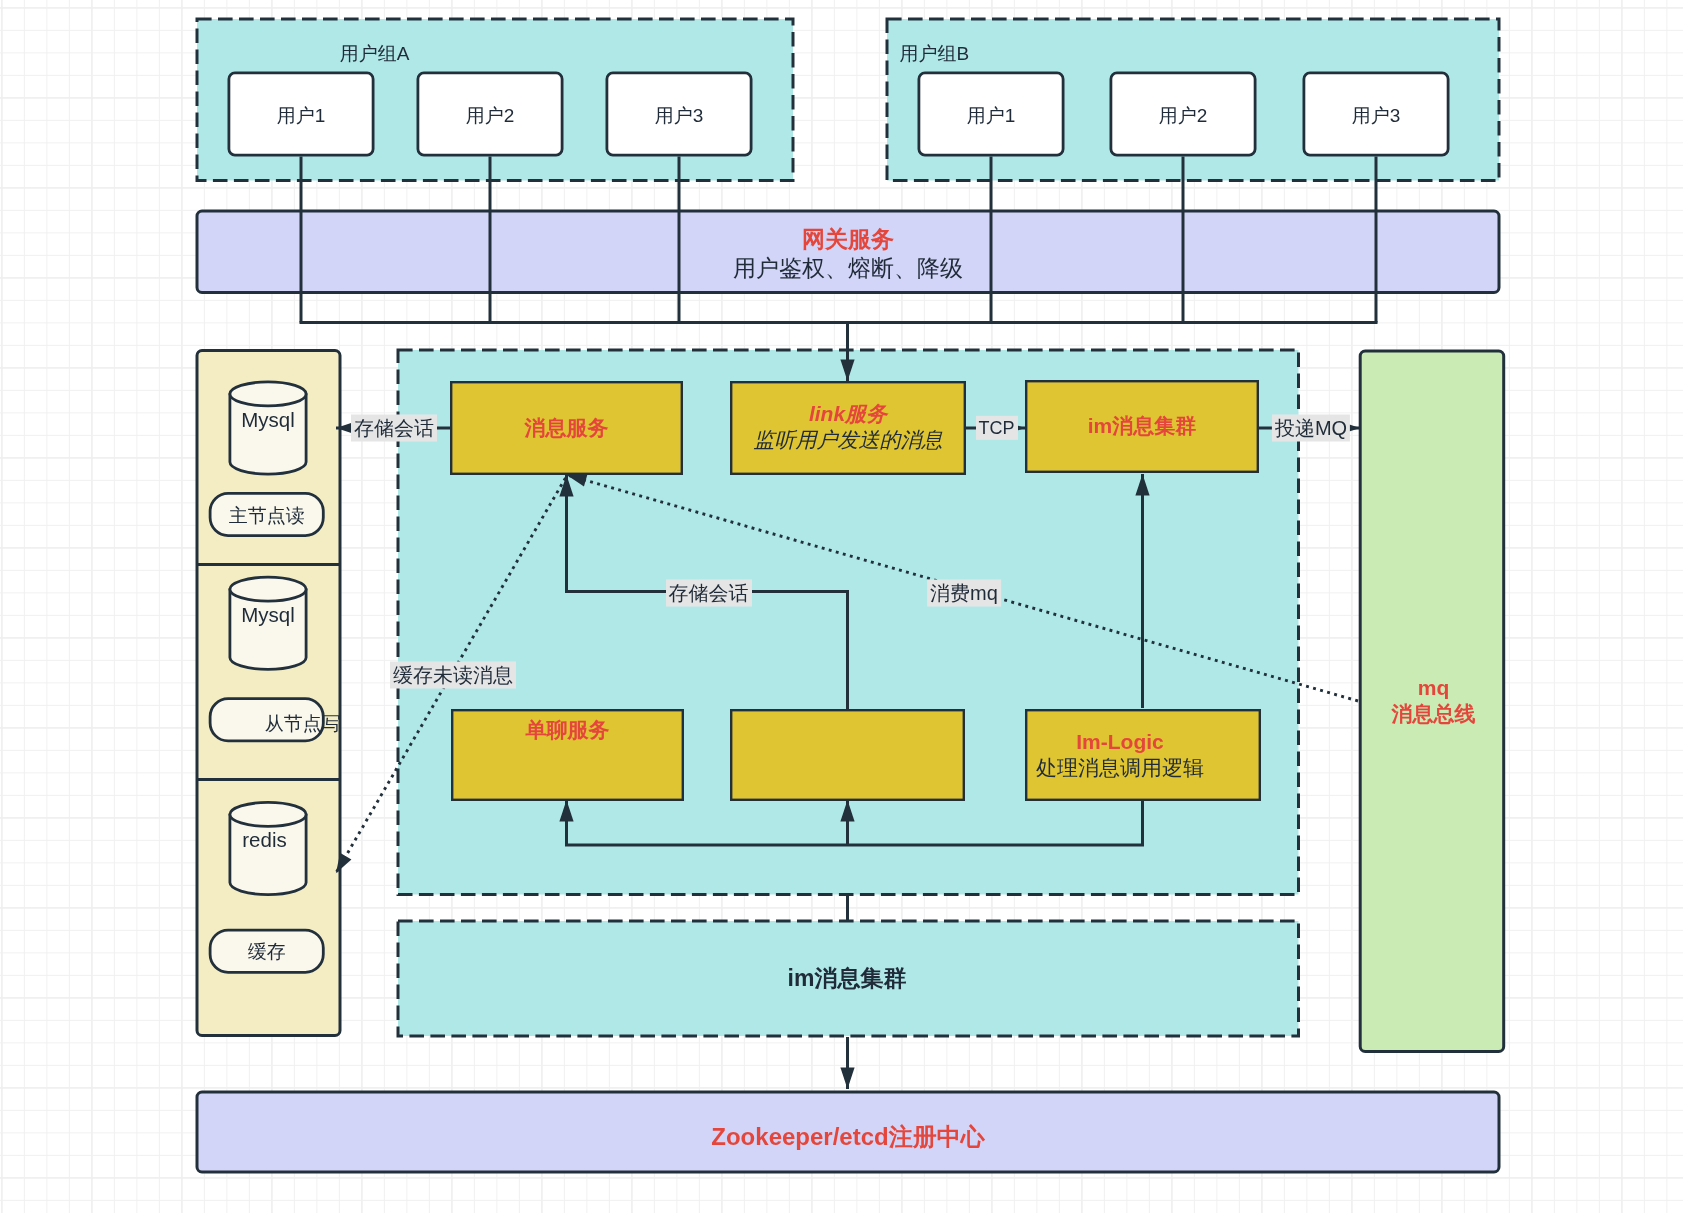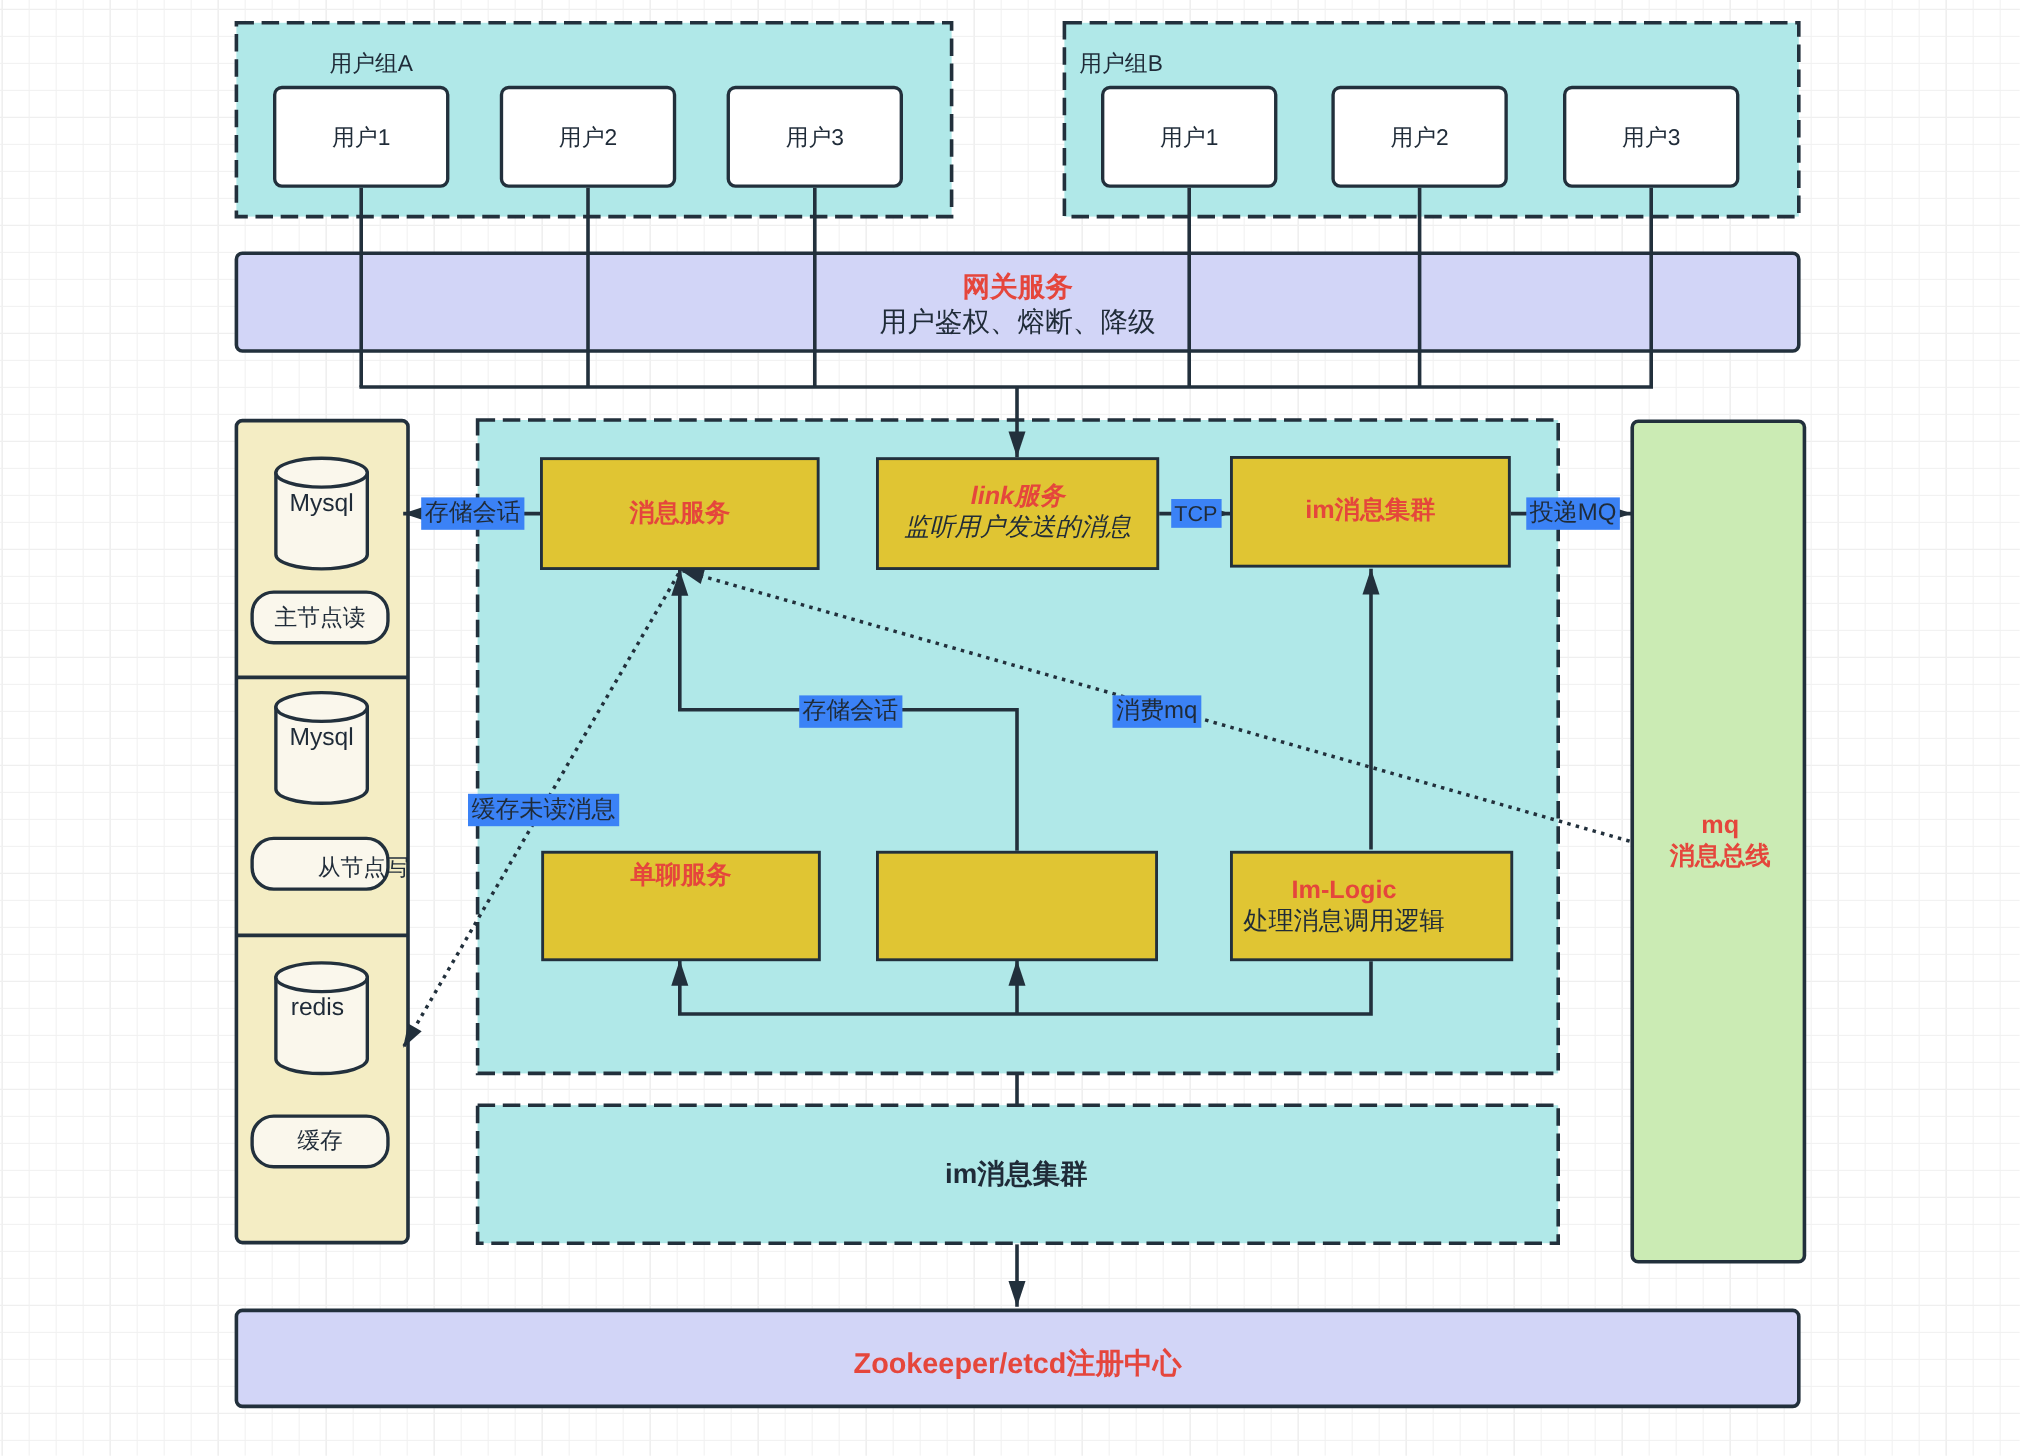--- a/index.html
+++ b/index.html
@@ -14,21 +14,21 @@
       linear-gradient(to right, #e6e6e6 1.1px, transparent 1.1px),
       linear-gradient(to bottom, #e6e6e6 1.1px, transparent 1.1px);
     background-size: 22.5px 22.5px, 22.5px 22.5px, 90px 90px, 90px 90px;
     background-position: 1.4px 7.4px, 1.4px 7.4px, 1.4px 7.4px, 1.4px 7.4px;
   }
   svg.layer{position:absolute;left:0;top:0;}
   .tx{position:absolute;box-sizing:border-box;display:flex;flex-direction:column;
       align-items:center;justify-content:center;text-align:center;line-height:1.25;}
   .ttl{color:#e5463c;font-weight:bold;}
   .sub{color:#1f2b38;}
-  .elbl{position:absolute;transform:translate(-50%,-50%);background:#3b82f6;
+  .elbl{position:absolute;transform:translate(-50%,-50%);background:#e5e5e5;
         color:#1f2b38;white-space:nowrap;line-height:1.35;padding:0 3px;}
 </style>
 </head>
 <body>
 
 <div id="stage">
   <div id="grid"></div>
   <svg class="layer" id="shapes" width="1683" height="1213" viewBox="0 0 1683 1213">
   <rect x="197" y="19" width="596" height="161.5" rx="0" ry="0" fill="#b0e8e8" stroke="#22303c" stroke-width="3" stroke-dasharray="14.6 6.4"></rect>
   <rect x="887" y="19" width="612" height="161.5" rx="0" ry="0" fill="#b0e8e8" stroke="#22303c" stroke-width="3" stroke-dasharray="14.6 6.4"></rect>
@@ -93,21 +93,21 @@
   <path d="M 966 428 L 1025 428" fill="none" stroke="#22303c" stroke-width="3.0" stroke-linecap="butt" stroke-linejoin="miter" marker-end="url(#ah)"></path>
   <path d="M 847.5 709 L 847.5 591.5 L 566.5 591.5 L 566.5 475" fill="none" stroke="#22303c" stroke-width="3.0" stroke-linecap="butt" stroke-linejoin="miter" marker-end="url(#ah)"></path>
   <path d="M 1142.5 708 L 1142.5 474" fill="none" stroke="#22303c" stroke-width="3.0" stroke-linecap="butt" stroke-linejoin="miter" marker-end="url(#ah)"></path>
   <path d="M 1142.5 801 L 1142.5 845 L 566.5 845 L 566.5 800" fill="none" stroke="#22303c" stroke-width="3.0" stroke-linecap="butt" stroke-linejoin="miter" marker-end="url(#ah)"></path>
   <path d="M 847.5 845 L 847.5 800" fill="none" stroke="#22303c" stroke-width="3.0" stroke-linecap="butt" stroke-linejoin="miter" marker-end="url(#ah)"></path>
   <path d="M 847.5 895 L 847.5 920" fill="none" stroke="#22303c" stroke-width="3.0" stroke-linecap="butt" stroke-linejoin="miter"></path>
   <path d="M 847.5 1037 L 847.5 1089" fill="none" stroke="#22303c" stroke-width="3.0" stroke-linecap="butt" stroke-linejoin="miter" marker-end="url(#ah)"></path>
   <path d="M 1358 701 L 567 475" fill="none" stroke="#22303c" stroke-width="2.9" stroke-linecap="butt" stroke-linejoin="miter" marker-end="url(#ahd)" stroke-dasharray="2.9 4.4"></path>
   <path d="M 565.5 478 L 336 873" fill="none" stroke="#22303c" stroke-width="2.9" stroke-linecap="butt" stroke-linejoin="miter" marker-end="url(#ahd)" stroke-dasharray="2.9 4.4"></path>
   </svg>
-  <div class="tx" style="left:209.4px;top:39px;width:200px;height:30px;align-items:center;font-size:19px;color:#1f2b38;">
+  <div class="tx" style="left:209.4px;top:39px;width:200px;height:30px;align-items:flex-end;font-size:19px;color:#1f2b38;">
       <span class="">用户组A</span>
     </div>
   <div class="tx" style="left:899.4px;top:39px;width:200px;height:30px;align-items:flex-start;font-size:19px;color:#1f2b38;">
       <span class="">用户组B</span>
     </div>
   <div class="tx" style="left:227.5px;top:71.5px;width:147px;height:85px;font-size:19px;color:#1f2b38;padding-top:4px;">
       <span class="">用户1</span>
     </div>
   <div class="tx" style="left:416.5px;top:71.5px;width:147px;height:85px;font-size:19px;color:#1f2b38;padding-top:4px;">
       <span class="">用户2</span>

